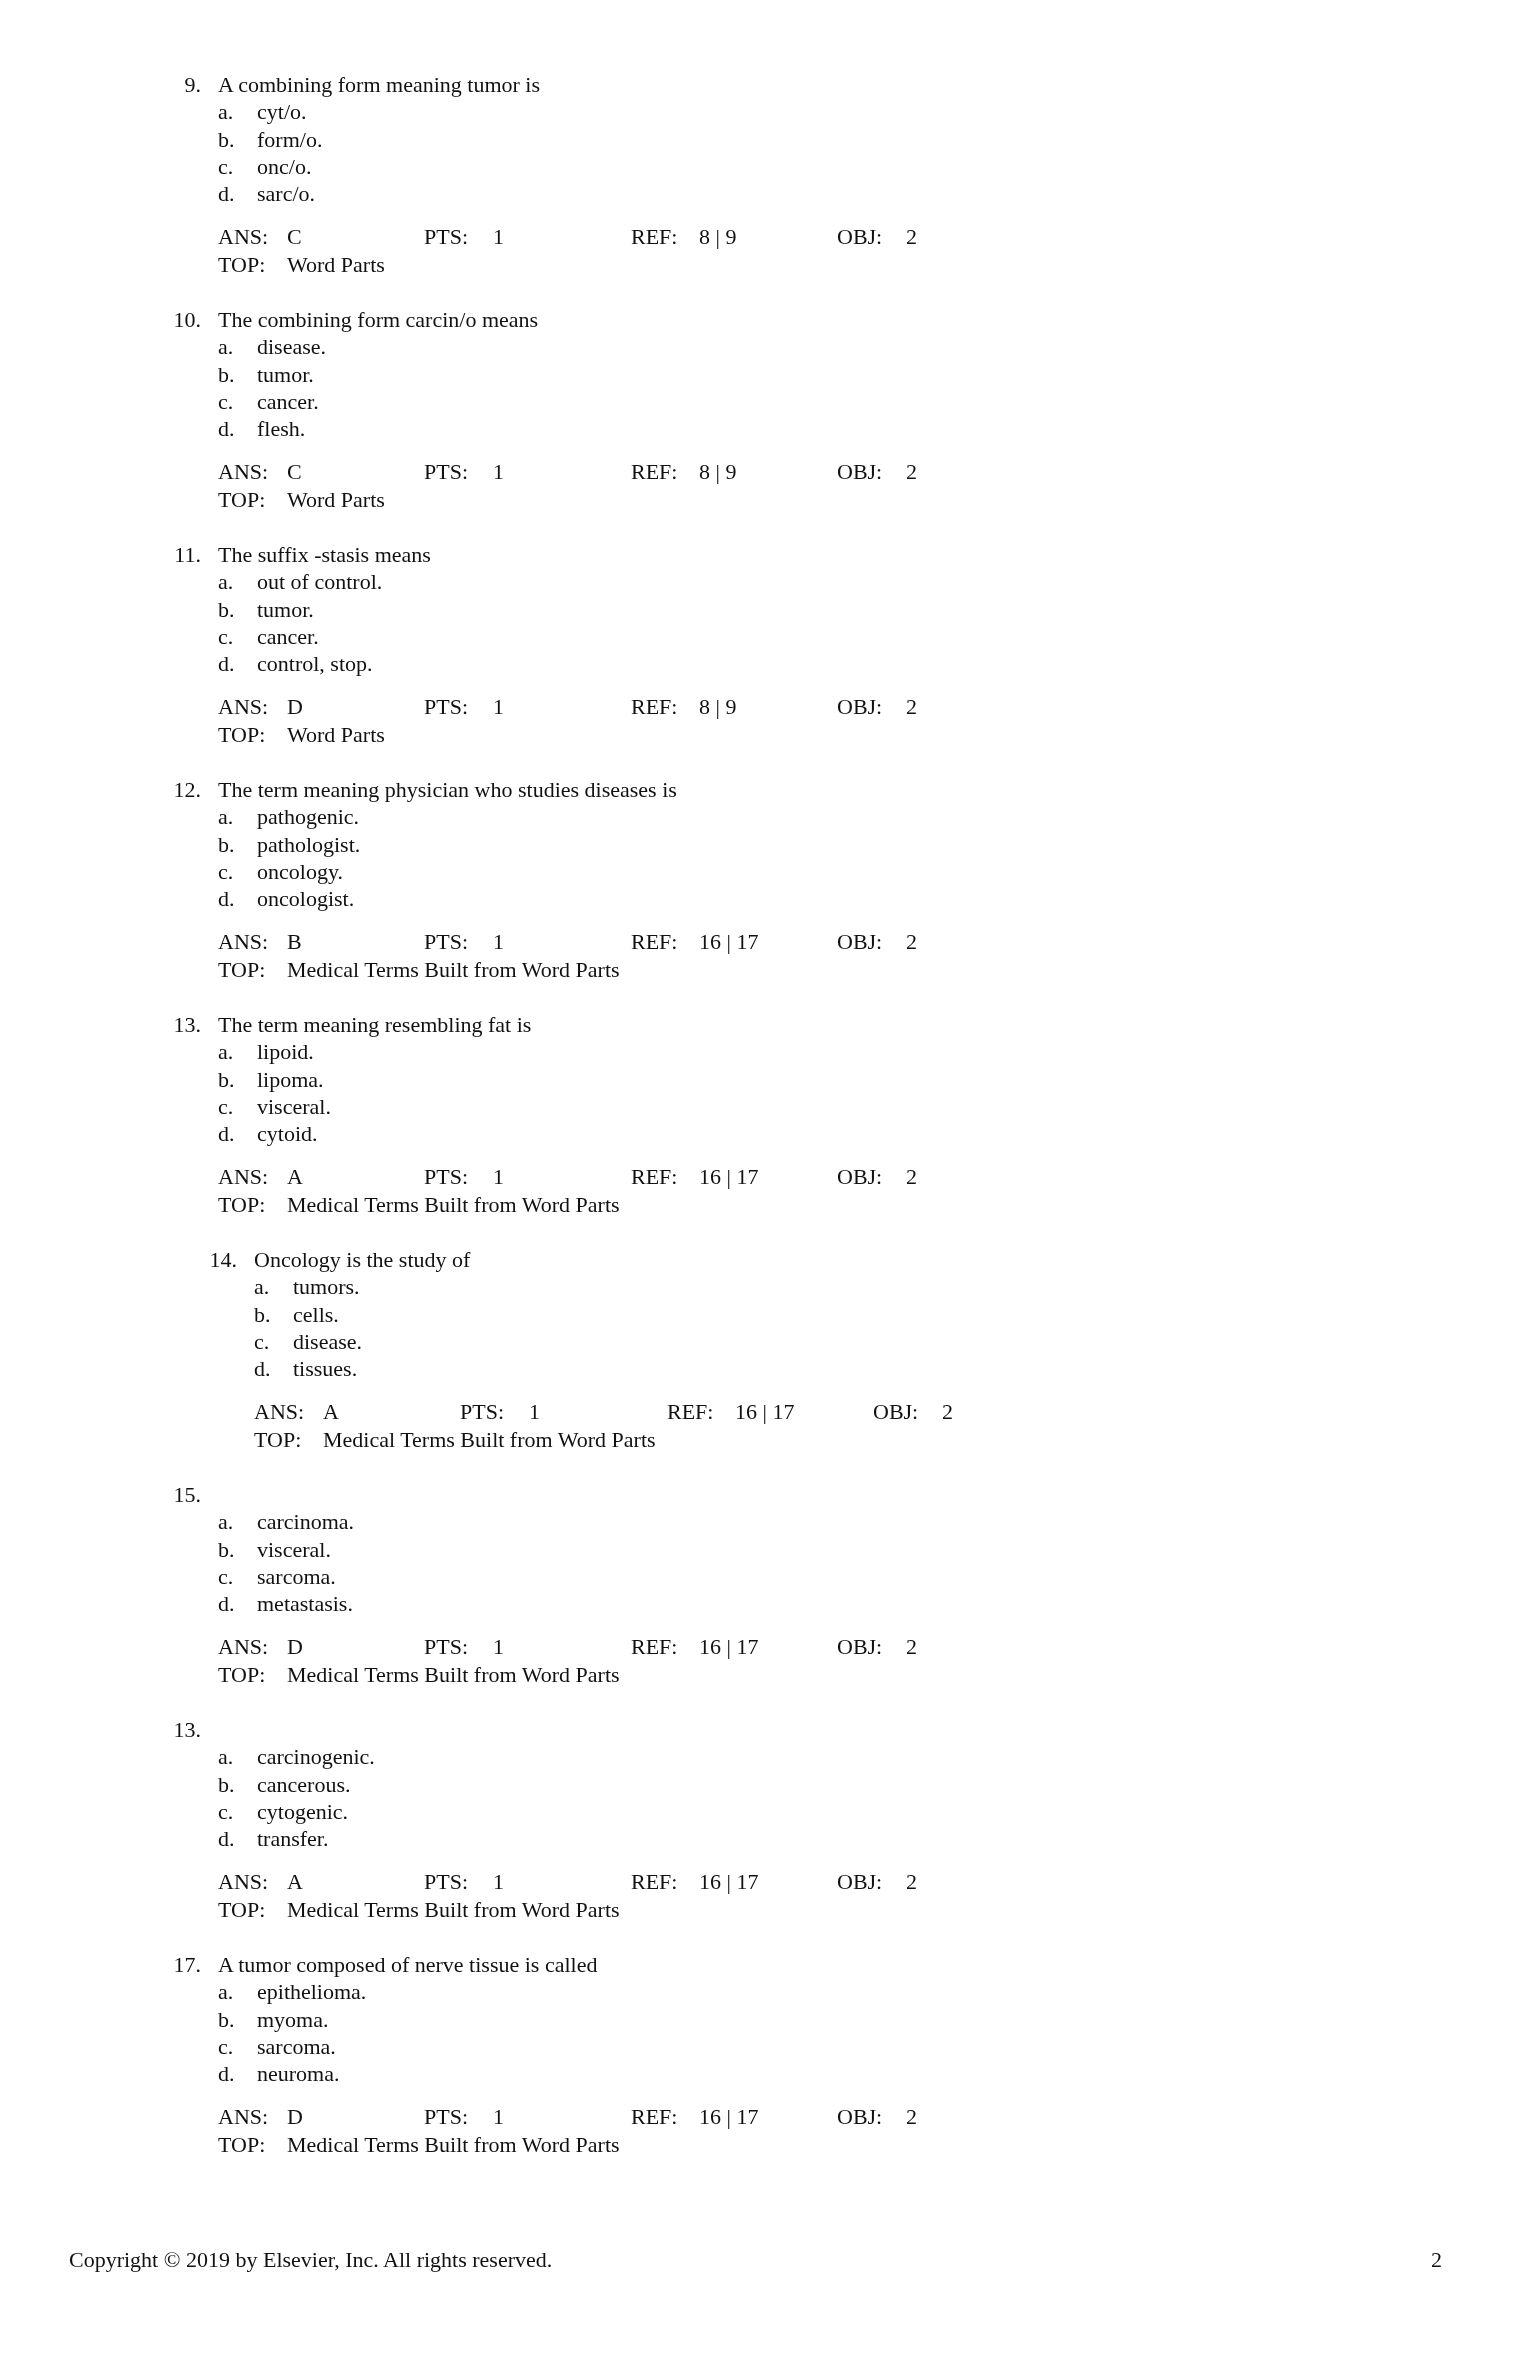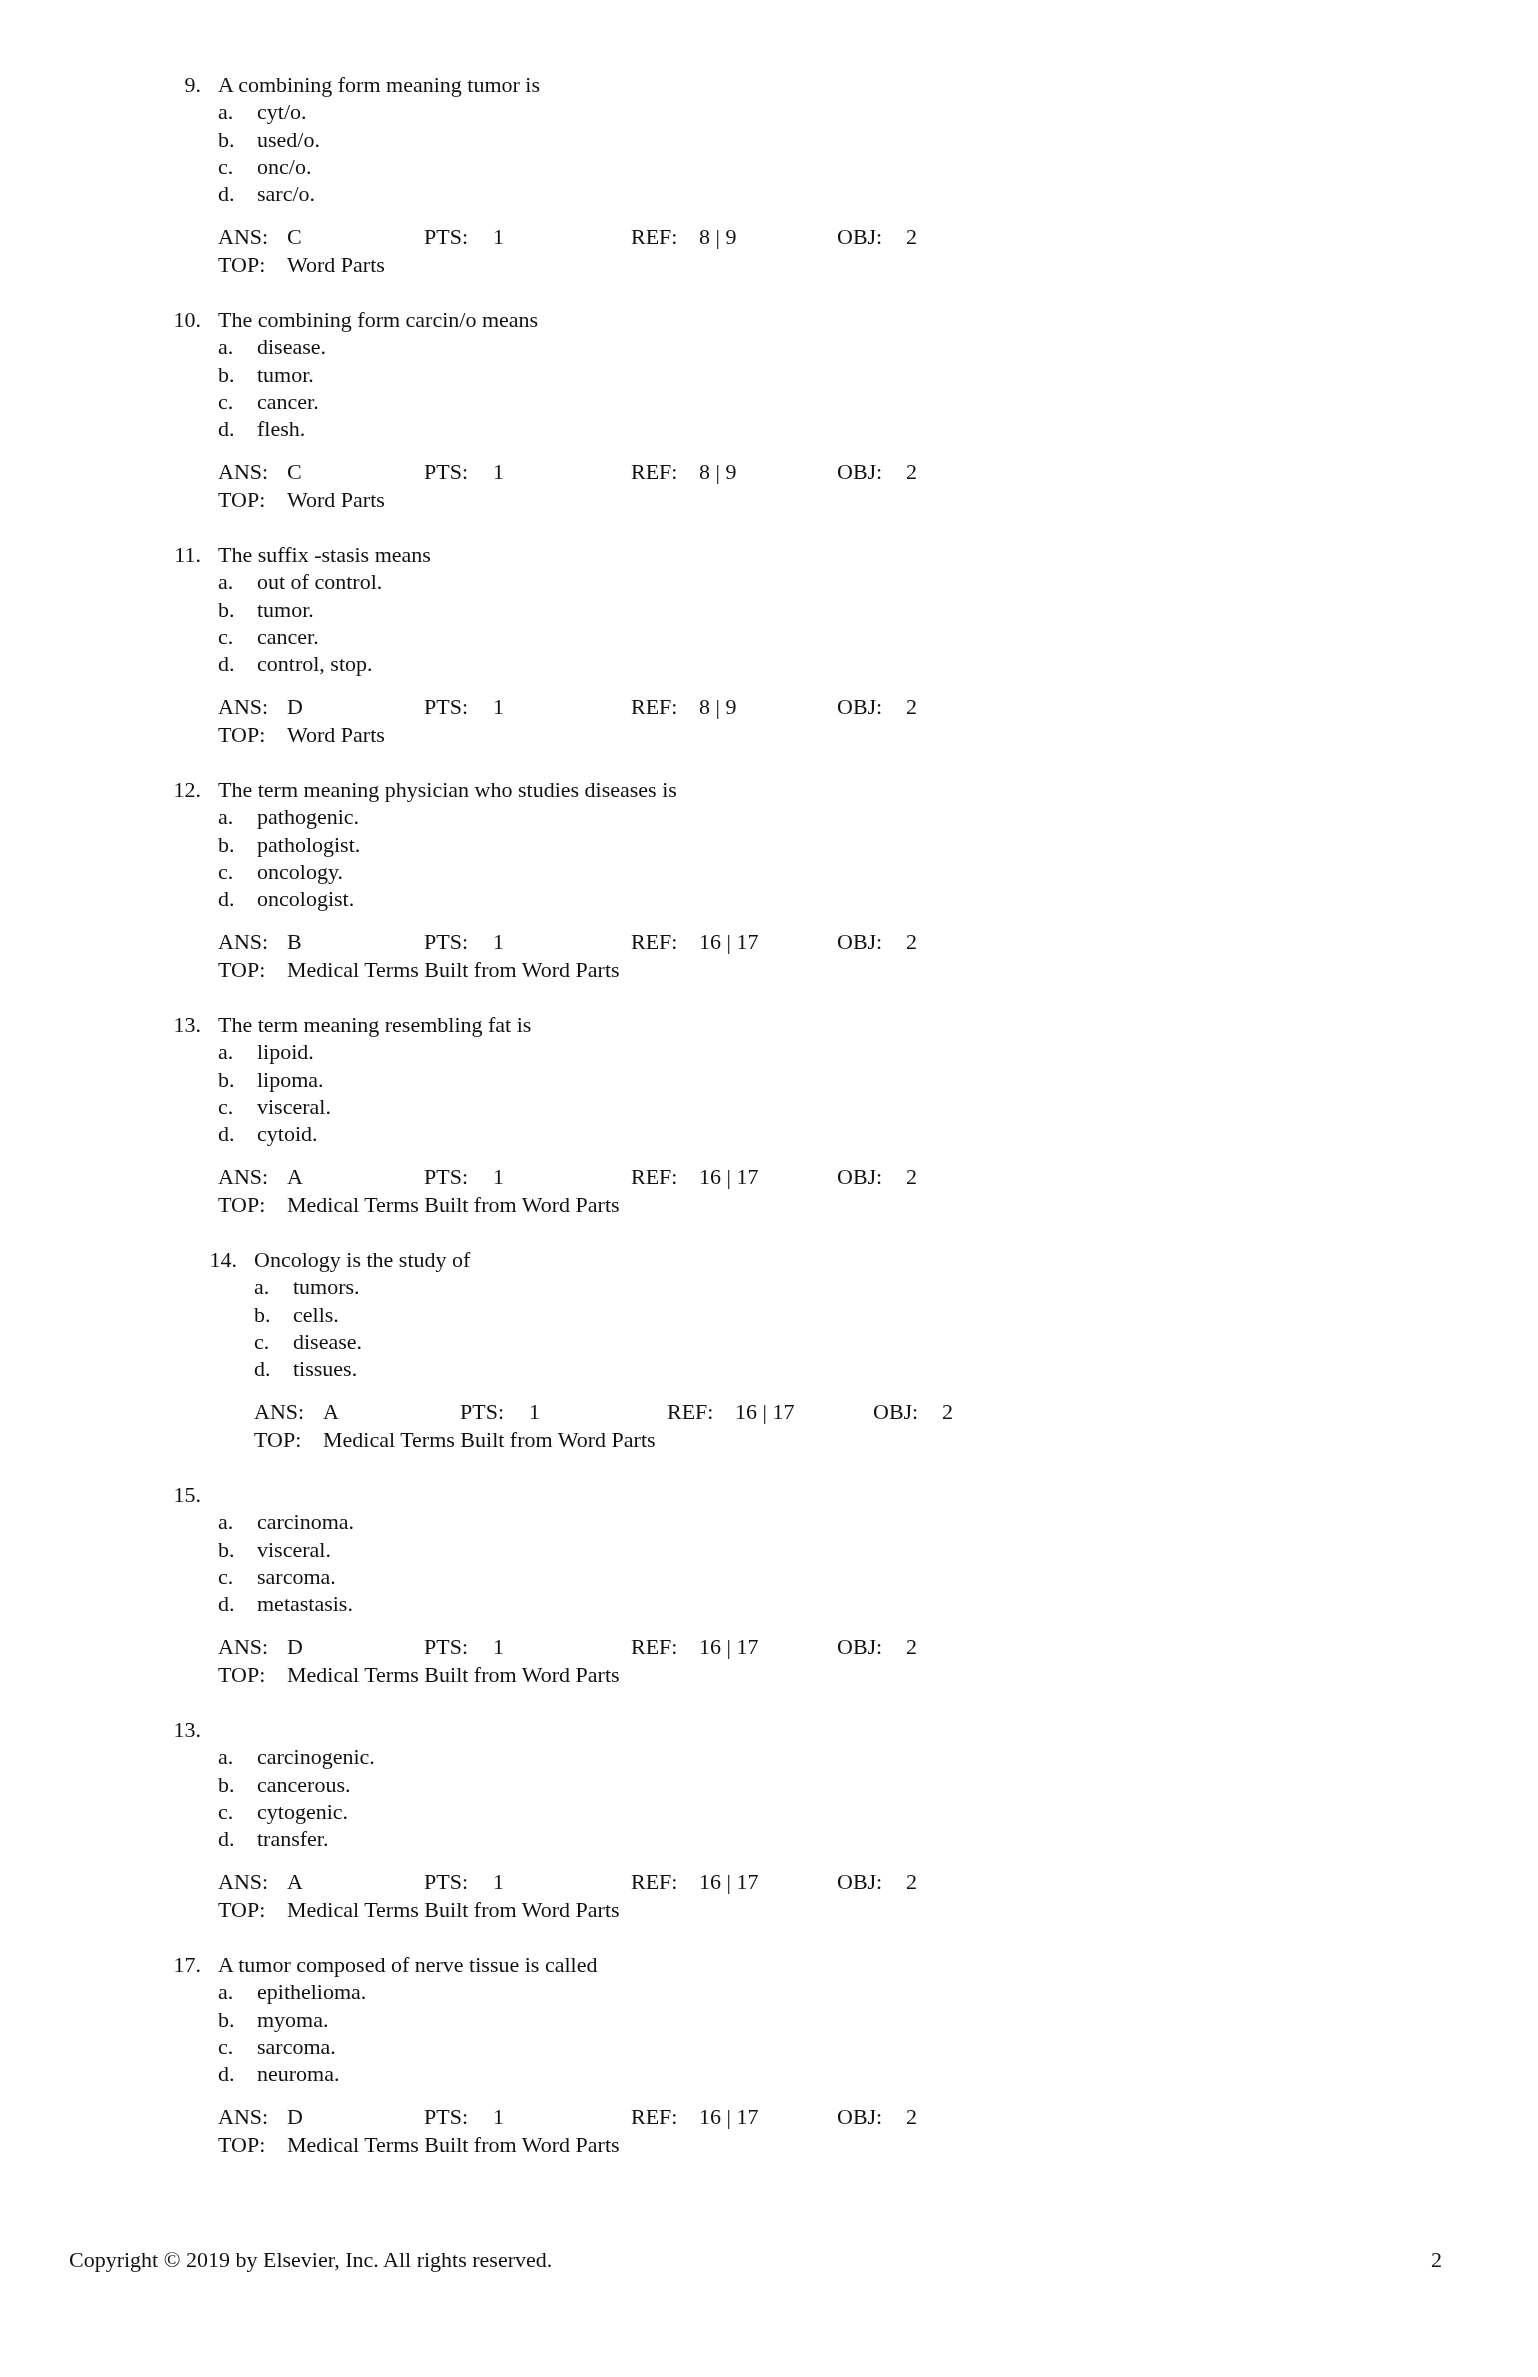--- a/index.html
+++ b/index.html
@@ -28,21 +28,21 @@
 </head>
 <body>
 
 <div id="page">
     <div class="q" style="top: 71px;">
       <div class="line qnum" style="top:0">9.</div>
       <div class="line qtext" style="top:0">A combining form meaning tumor is</div>
       <div class="line opt-letter" style="top:27px">a.</div>
       <div class="line opt-text" style="top:27px">cyt/o.</div>
       <div class="line opt-letter" style="top:55px">b.</div>
-      <div class="line opt-text" style="top:55px">used/o.</div>
+      <div class="line opt-text" style="top:55px">form/o.</div>
       <div class="line opt-letter" style="top:82px">c.</div>
       <div class="line opt-text" style="top:82px">onc/o.</div>
       <div class="line opt-letter" style="top:109px">d.</div>
       <div class="line opt-text" style="top:109px">sarc/o.</div>
       <div class="meta ans-lbl" style="top:152px">ANS:</div>
       <div class="meta ans-val" style="top:152px">C</div>
       <div class="meta pts-lbl" style="top:152px">PTS:</div>
       <div class="meta pts-val" style="top:152px">1</div>
       <div class="meta ref-lbl" style="top:152px">REF:</div>
       <div class="meta ref-val" style="top:152px">8 | 9</div>

